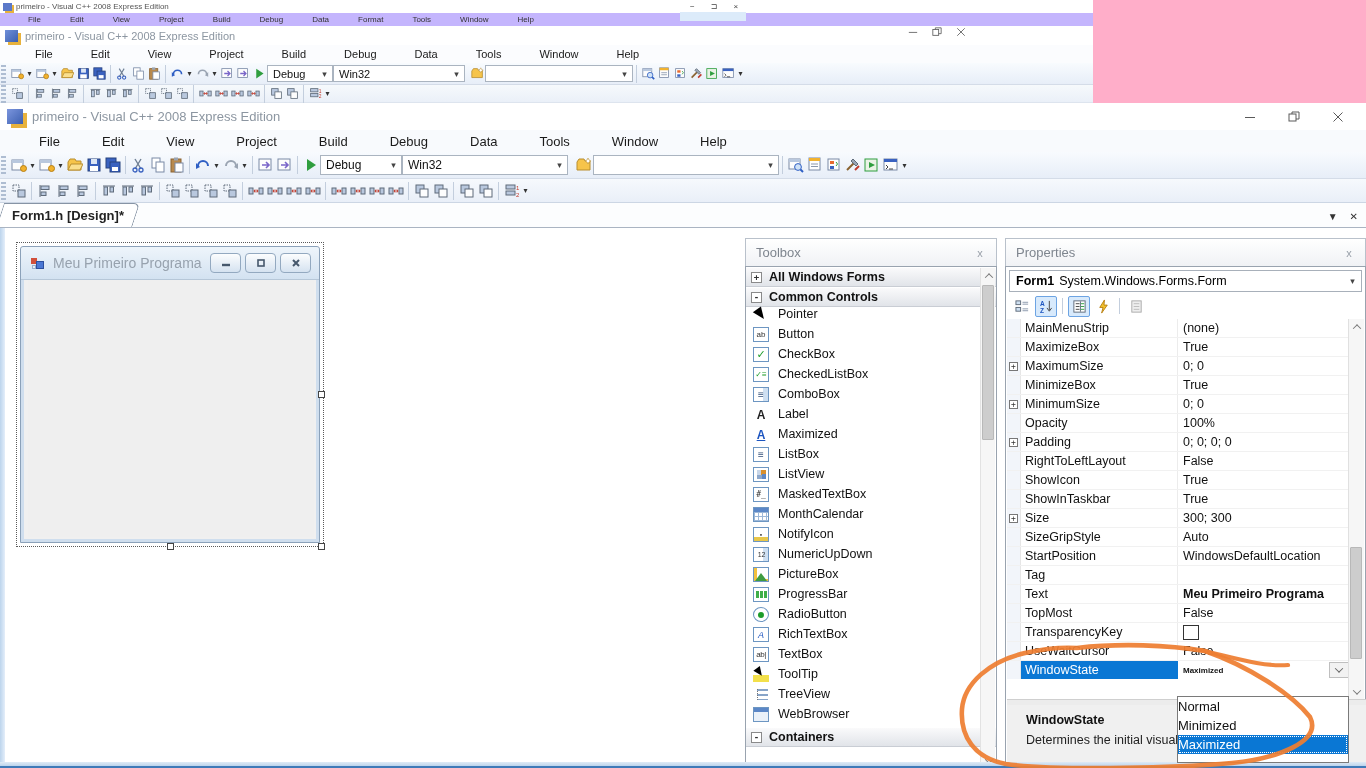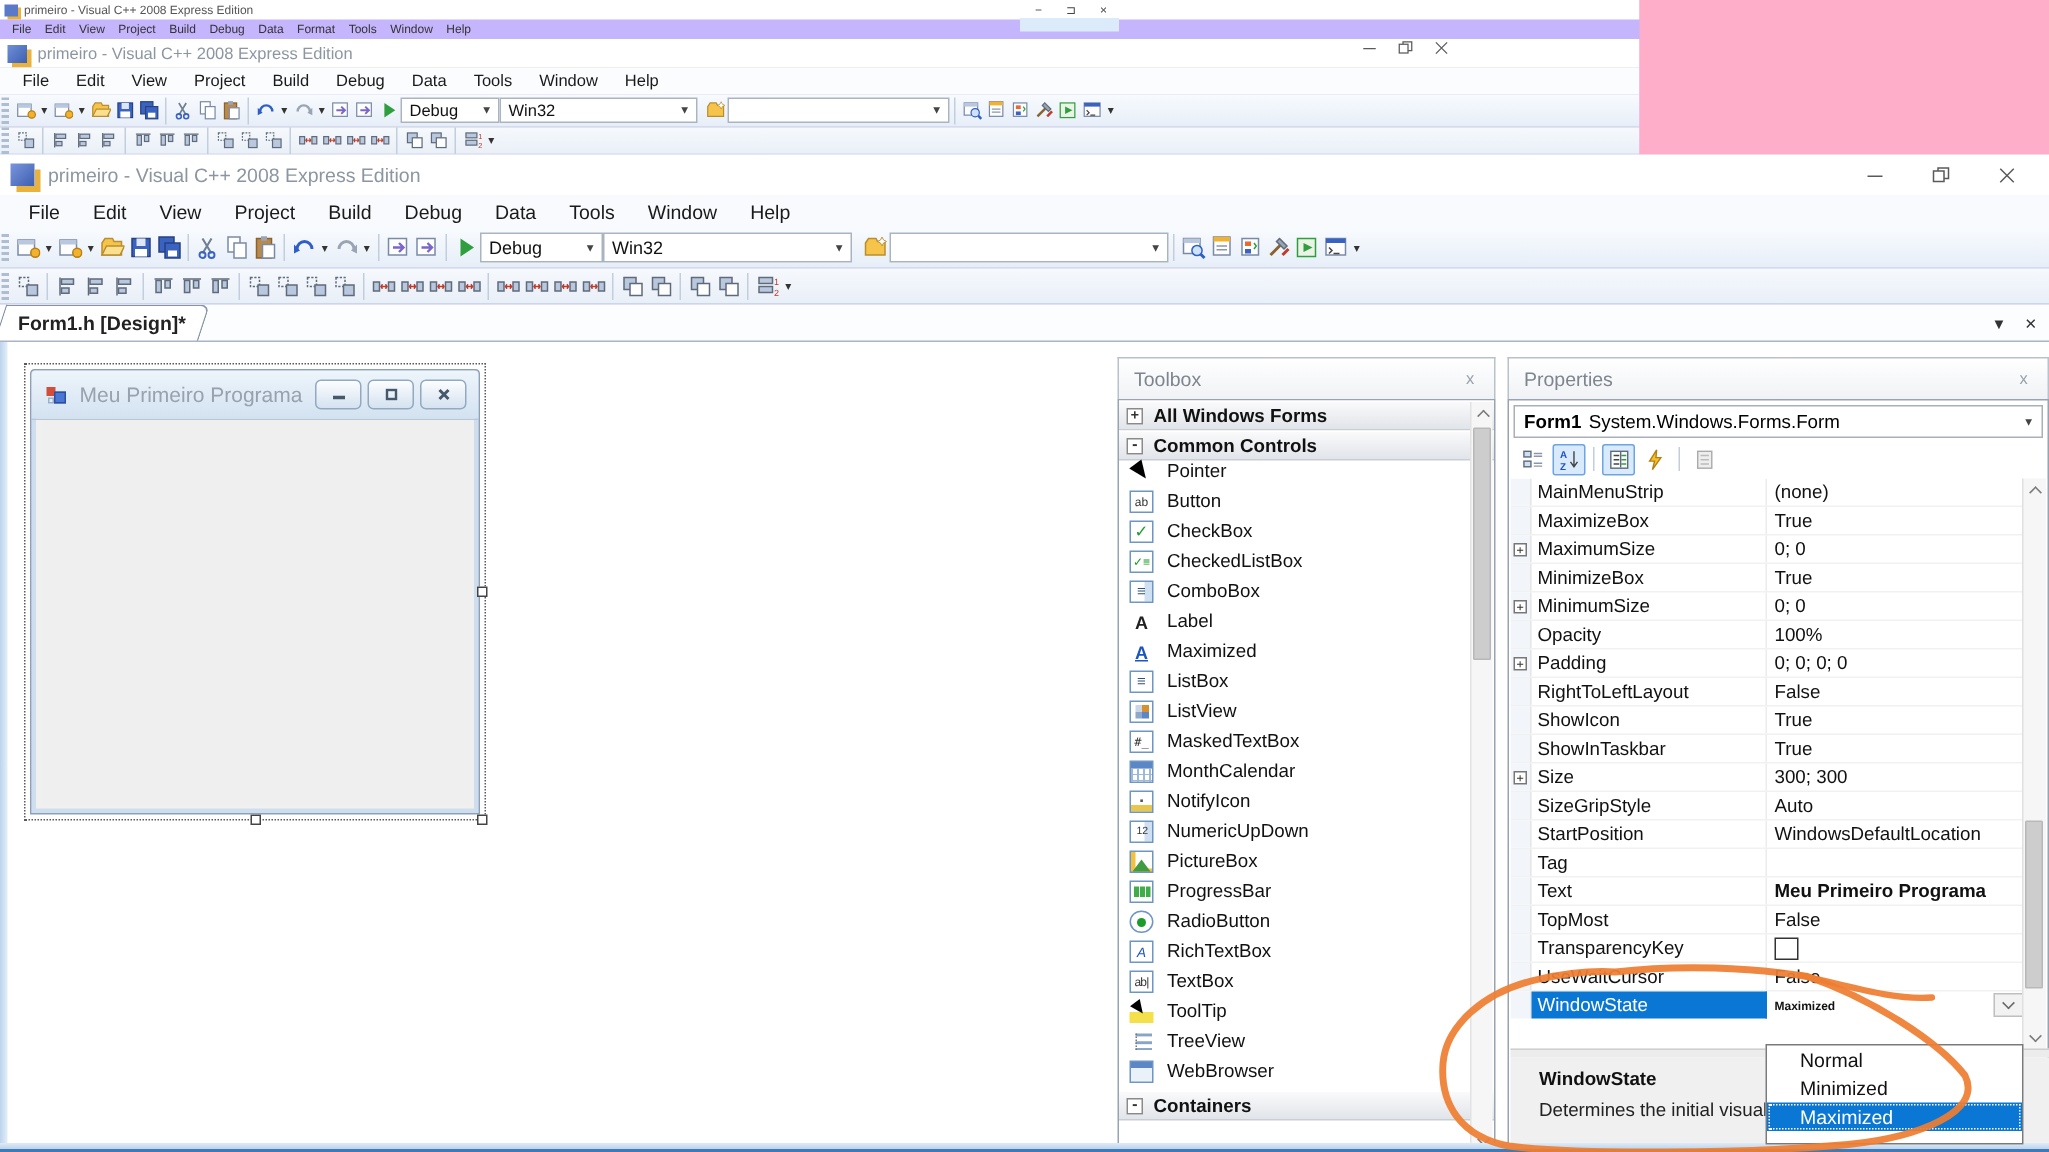--- a/index.html
+++ b/index.html
@@ -3,21 +3,21 @@
 <meta charset="utf-8">
 <style>
   * { margin:0; padding:0; box-sizing:border-box; }
   html,body { width:1366px; height:768px; overflow:hidden; background:#fff;
     font-family:"Liberation Sans","DejaVu Sans",sans-serif; }
   #stage { position:relative; width:1366px; height:768px; background:#c4b5fd; overflow:hidden; }
 
   
   .abs { position:absolute; }
   .menu-row { display:flex; align-items:center; }
-  .mitem { display:inline-block; color:#1a1a1a; cursor:default; }
+  .mitem { display:inline-block; color:#1a1a1a; cursor:default;margin-left:20px; }
   .combo { background:#fff; border:1px solid #aab4c0; display:flex; align-items:center;
            font-size:12px; color:#111; position:relative; padding-left:5px; }
   .combo .cbtxt { flex:1; }
   .combo .cbarr { width:15px; height:100%; display:flex; align-items:center; justify-content:center; color:#444; font-size:9px; }
   .sep { width:1px; background:#c3cedd; height:18px; margin:0 3px; }
   .grip { width:5px; height:18px; margin:0 3px 0 1px;
      background:repeating-linear-gradient(#aebdd2 0 2px, transparent 2px 4px); }
   .ti { width:19px; height:19px; display:flex; align-items:center; justify-content:center; border-radius:2px; }
   .ti svg { width:16px; height:16px; }
   .dd { font-size:8px; color:#333; width:9px; text-align:center; }
@@ -195,21 +195,21 @@
   .pval.dd .ddbtn { display:flex; }
   .ddbtn i { width:6px; height:6px; border-right:1.6px solid #666; border-bottom:1.6px solid #666; transform:rotate(45deg) translate(-1px,-1px); }
   #grid-scroll { position:absolute; right:1px; top:52px; width:16px; height:380px; background:#f6f6f6; border-left:1px solid #e0e0e0; }
   #props-split { position:absolute; left:1px; top:432px; width:359px; height:6px; background:#ececec; border-top:1px solid #cfcfcf; }
   #props-desc { position:absolute; left:1px; top:438px; width:359px; height:63px; background:#f0f0f0; padding:5px 0 0 19px; }
   #props-desc b { font-size:12.5px; color:#111; }
   #props-desc p { font-size:12.5px; color:#222; margin-top:5px; }
 
   
   #ws-dropdown { left:1177px; top:696px; width:172px; height:67px; background:#fff; border:1px solid #7a7a7a; z-index:40; }
-  .ws-opt { height:19px; display:flex; align-items:center; padding-left:22px; font-size:13px; color:#111; }
+  .ws-opt { height:19px; display:flex; align-items:center; padding-left:0; font-size:13px; color:#111; }
   .ws-opt.sel { background:#0a77d4; color:#fff; outline:1px dotted #fff; outline-offset:-2px; }
 
   
   #annot { left:0; top:0; width:1366px; height:768px; z-index:50; pointer-events:none; }
 </style>
 </head>
 <body>
 
 <svg width="0" height="0" style="position:absolute">
   <defs>

